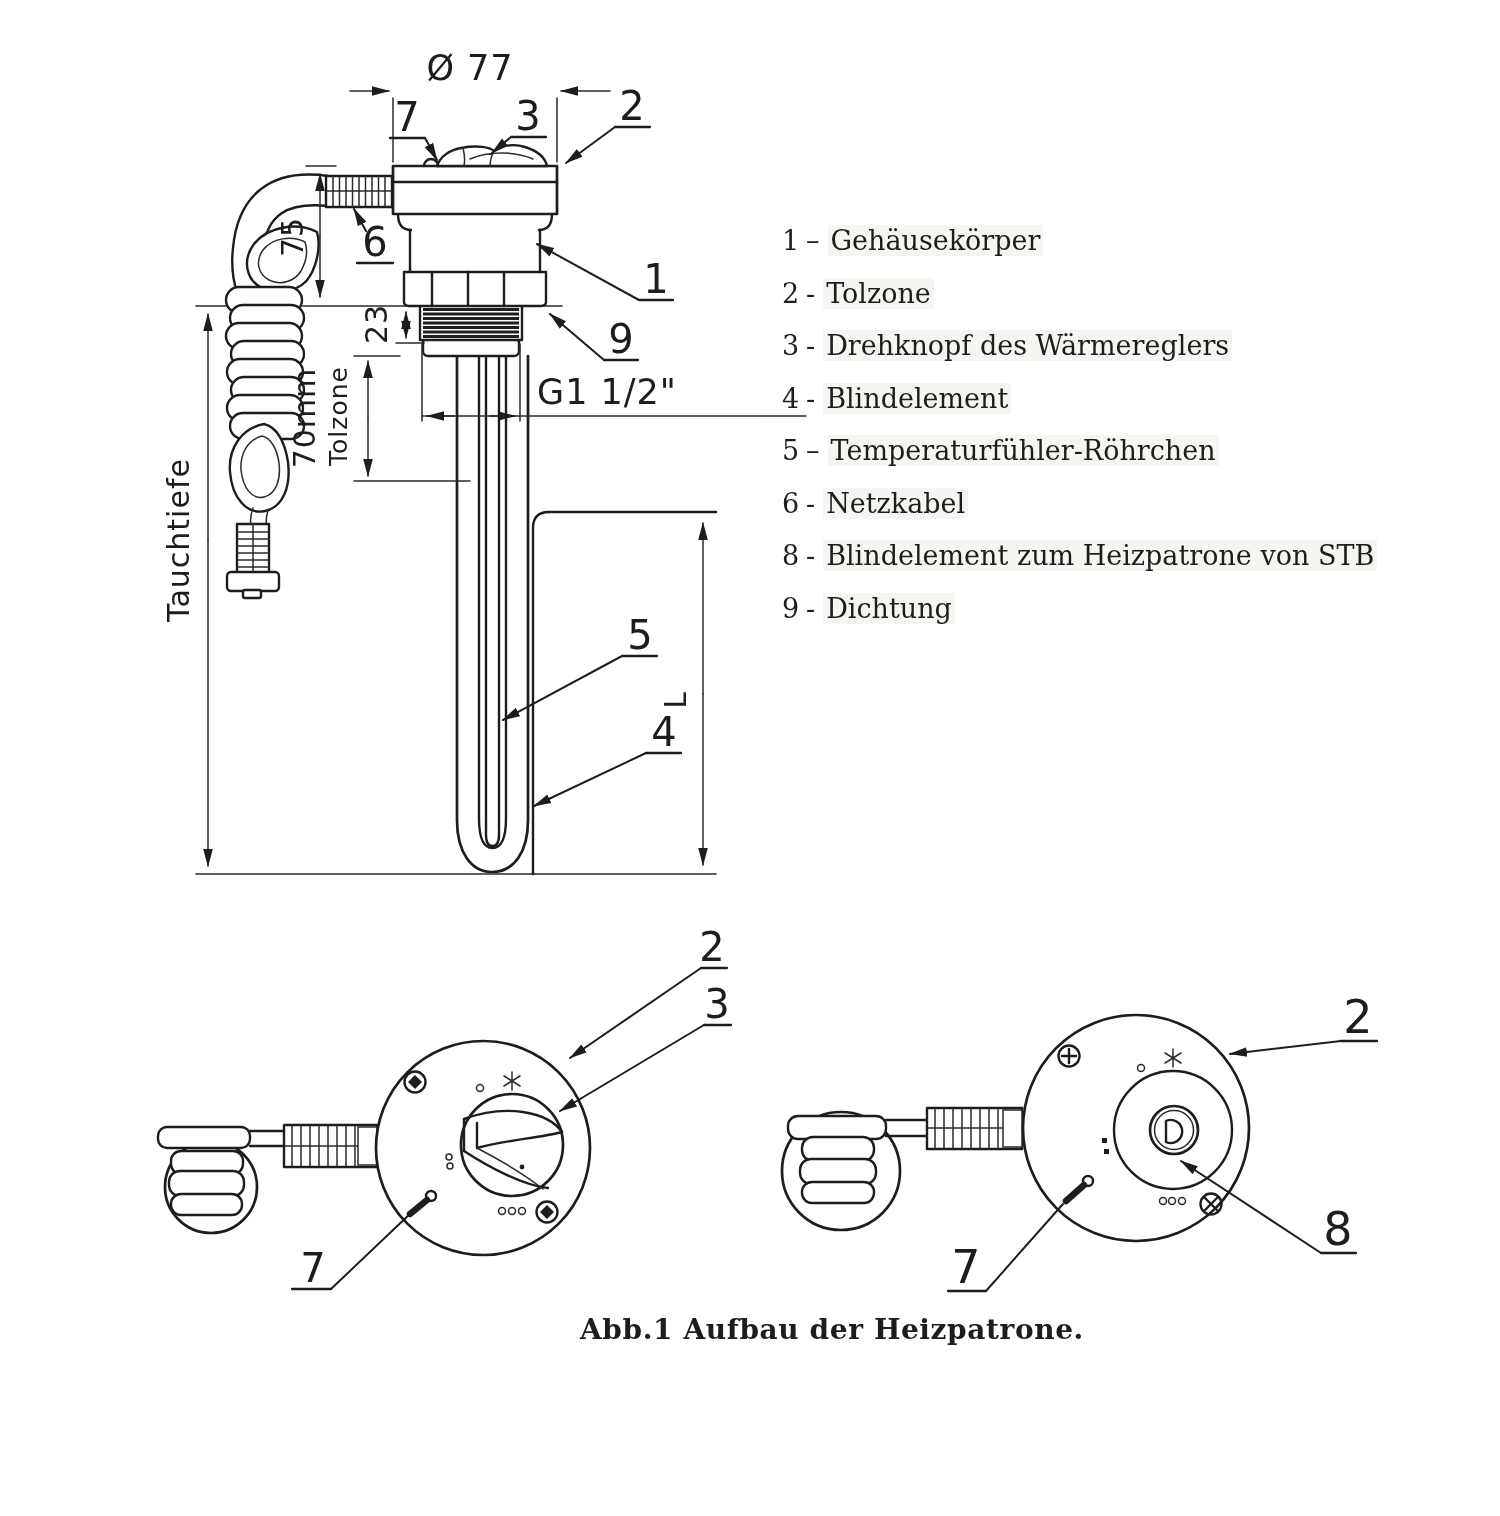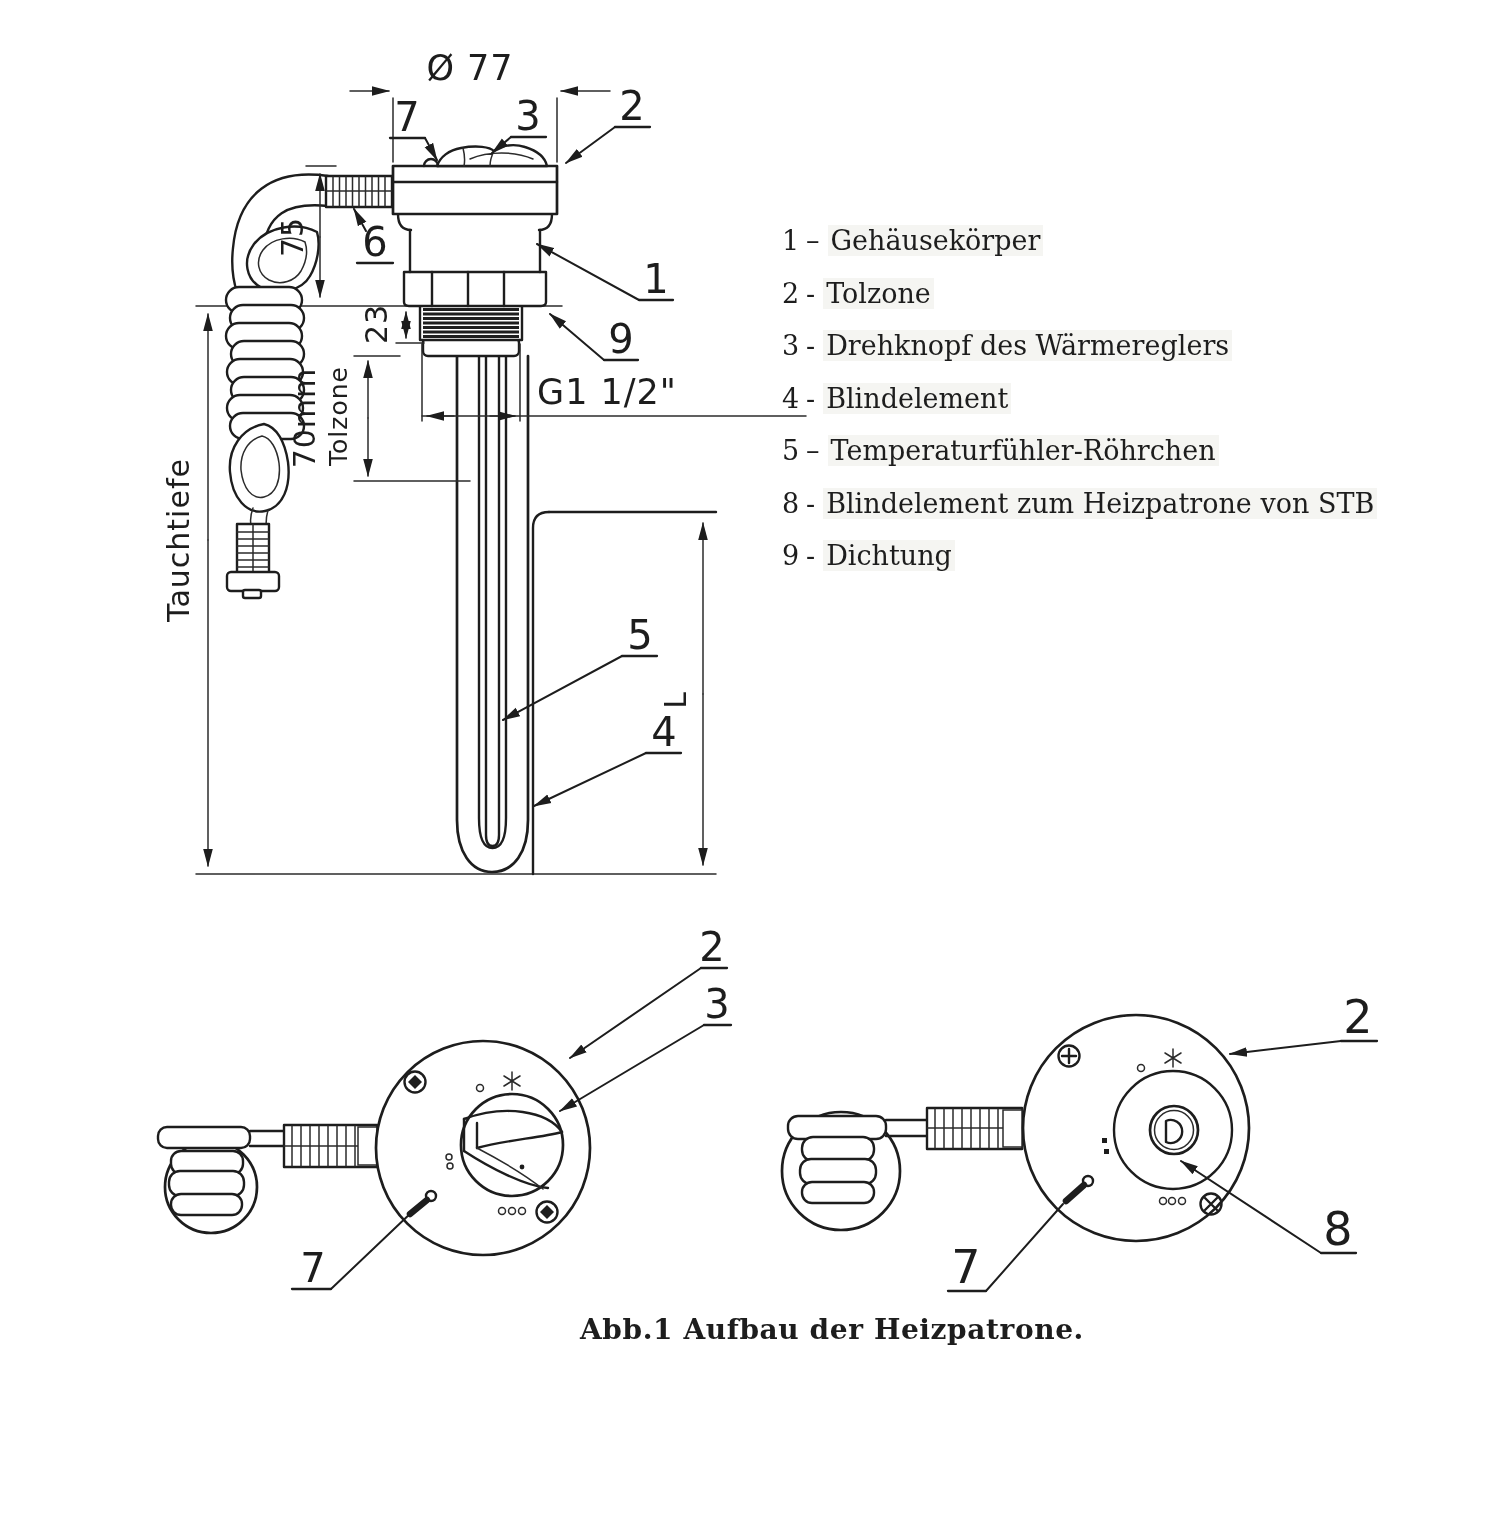--- a/index.html
+++ b/index.html
@@ -312,19 +312,20 @@
     </g>
   </g>
 </svg>
 
   <div class="legend">
     <div class="legend-row"><span class="lnum">1</span><span class="lsep">–</span><span class="llab">Gehäusekörper</span></div>
     <div class="legend-row"><span class="lnum">2</span><span class="lsep">-</span><span class="llab">Tolzone</span></div>
     <div class="legend-row"><span class="lnum">3</span><span class="lsep">-</span><span class="llab">Drehknopf des Wärmereglers</span></div>
     <div class="legend-row"><span class="lnum">4</span><span class="lsep">-</span><span class="llab">Blindelement</span></div>
     <div class="legend-row"><span class="lnum">5</span><span class="lsep">–</span><span class="llab">Temperaturfühler-Röhrchen</span></div>
+    <div class="legend-row"><span class="lnum">6</span><span class="lsep">-</span><span class="llab">Netzkabel</span></div>
     <div class="legend-row"><span class="lnum">8</span><span class="lsep">-</span><span class="llab">Blindelement zum Heizpatrone von STB</span></div>
     <div class="legend-row"><span class="lnum">9</span><span class="lsep">-</span><span class="llab">Dichtung</span></div>
   </div>
 
   <div class="caption caption-fig">Abb.1 Aufbau der Heizpatrone.</div>
 
 </div>
 
 </body></html>

